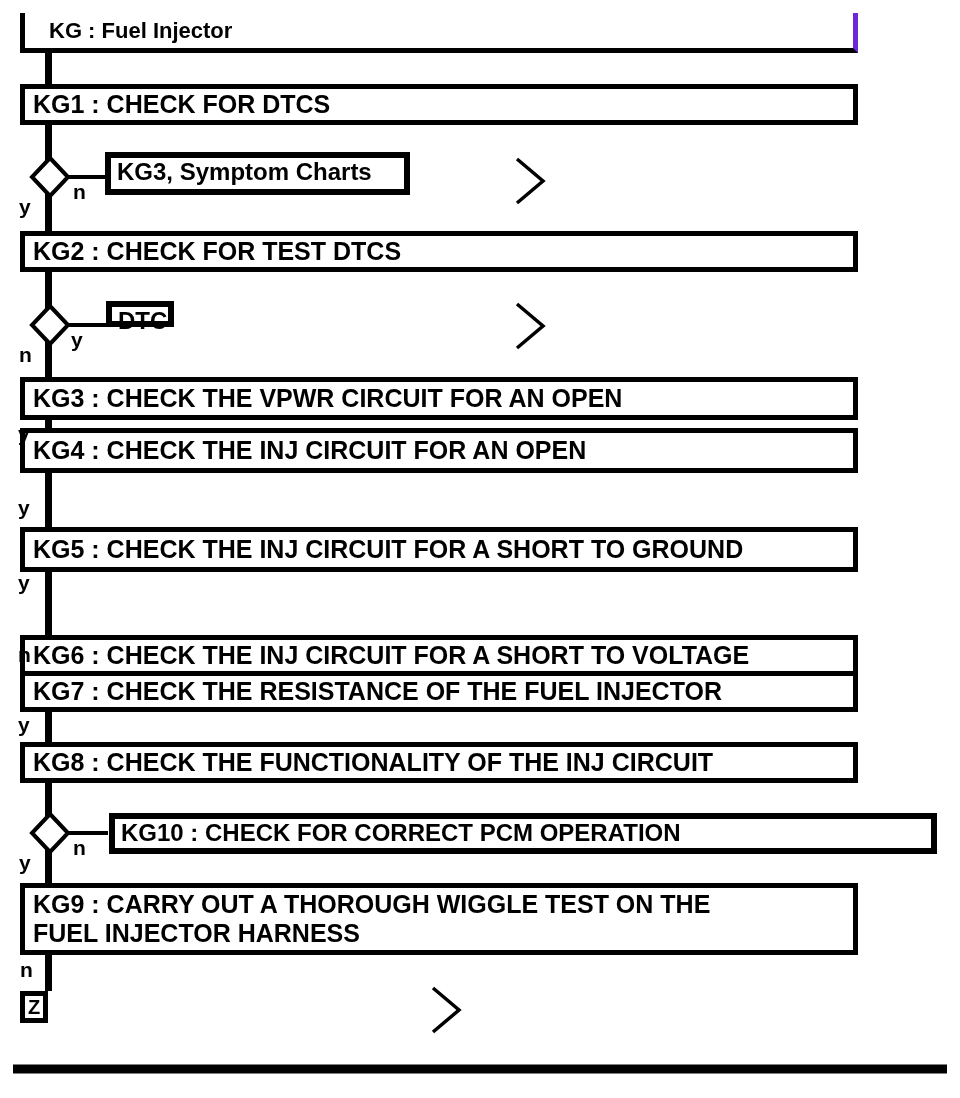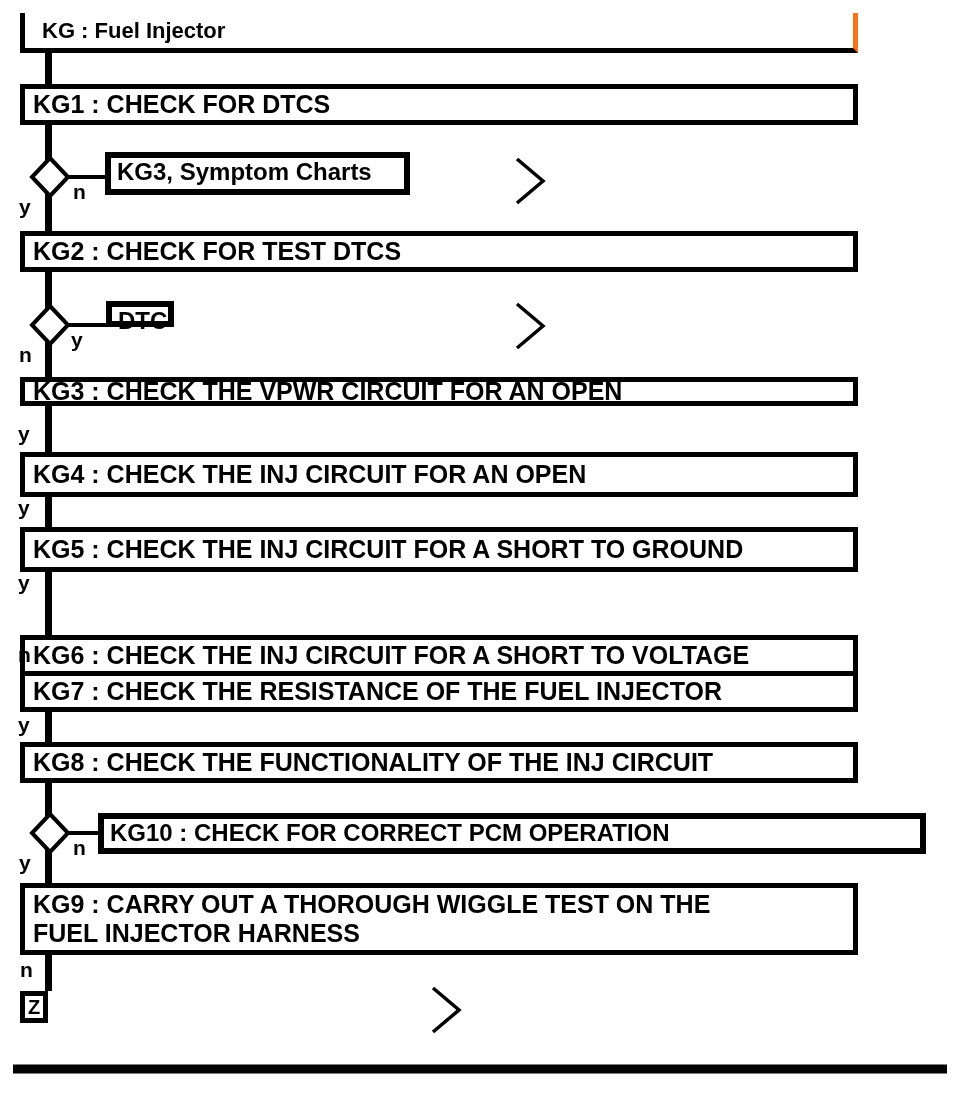--- a/index.html
+++ b/index.html
@@ -7,23 +7,23 @@
     position:relative;width:960px;height:1098px;background:#ffffff;
     font-family:"Liberation Sans",sans-serif;font-weight:bold;color:#000;
     overflow:hidden;
   }
   #wires{position:absolute;left:0;top:0;z-index:0;}
   .node{position:absolute;box-sizing:border-box;background:#fff;z-index:2;
         display:flex;flex-direction:column;justify-content:center;}
   .step{left:20px;width:838px;border:5px solid #000;font-size:25px;
         padding-left:8px;letter-spacing:0px;line-height:1.15;}
   .title-box{left:20px;top:13px;width:838px;height:40px;
-        border-left:5px solid #000;border-right:5px solid #f97316;
+        border-left:5px solid #000;border-right:5px solid #6d28d9;
         border-bottom:5px solid #000;border-top:none;
-        font-size:22px;padding-left:17px;}
+        font-size:22px;padding-left:24px;}
   .callout{position:absolute;box-sizing:border-box;background:#fff;z-index:2;
         border:6px solid #000;font-size:24px;display:flex;align-items:flex-start;
         padding-left:6px;}
   .branch-label{position:absolute;z-index:3;font-size:21px;line-height:1;}
   .zbox{position:absolute;left:20px;top:991px;width:28px;height:32px;
         box-sizing:border-box;border:5px solid #000;background:#fff;z-index:3;
         font-size:20px;display:flex;align-items:center;justify-content:center;}
 </style>
 </head>
 <body>
@@ -52,24 +52,24 @@
   <div class="node title-box">
     <span>KG : Fuel Injector</span>
   </div>
 
   <div class="node step" style="top:84px;height:41px;">
     <span>KG1 : CHECK FOR DTCS</span>
   </div>
   <div class="node step" style="top:231px;height:41px;">
     <span>KG2 : CHECK FOR TEST DTCS</span>
   </div>
-  <div class="node step" style="top:377px;height:29px;">
+  <div class="node step" style="top:377px;height:43px;">
     <span>KG3 : CHECK THE VPWR CIRCUIT FOR AN OPEN</span>
   </div>
-  <div class="node step" style="top:452px;height:45px;">
+  <div class="node step" style="top:428px;height:45px;">
     <span>KG4 : CHECK THE INJ CIRCUIT FOR AN OPEN</span>
   </div>
   <div class="node step" style="top:527px;height:45px;">
     <span>KG5 : CHECK THE INJ CIRCUIT FOR A SHORT TO GROUND</span>
   </div>
   <div class="node step" style="top:635px;height:41px;">
     <span>KG6 : CHECK THE INJ CIRCUIT FOR A SHORT TO VOLTAGE</span>
   </div>
   <div class="node step" style="top:671px;height:41px;">
     <span>KG7 : CHECK THE RESISTANCE OF THE FUEL INJECTOR</span>
@@ -81,21 +81,21 @@
     <span>KG9 : CARRY OUT A THOROUGH WIGGLE TEST ON THE</span>
     <span>FUEL INJECTOR HARNESS</span>
   </div>
 
   <div class="callout" style="left:105px;top:152px;width:305px;height:43px;">
     <span>KG3, Symptom Charts</span>
   </div>
   <div class="callout" style="left:106px;top:301px;width:68px;height:26px;">
     <span>DTC</span>
   </div>
-  <div class="callout" style="left:98px;top:813px;width:828px;height:41px;">
+  <div class="callout" style="left:109px;top:813px;width:828px;height:41px;">
     <span>KG10 : CHECK FOR CORRECT PCM OPERATION</span>
   </div>
 
   <div class="branch-label" style="left:73px;top:181px;">n</div>
   <div class="branch-label" style="left:19px;top:196px;">y</div>
   <div class="branch-label" style="left:71px;top:329px;">y</div>
   <div class="branch-label" style="left:19px;top:344px;">n</div>
   <div class="branch-label" style="left:73px;top:837px;">n</div>
   <div class="branch-label" style="left:19px;top:852px;">y</div>
 

